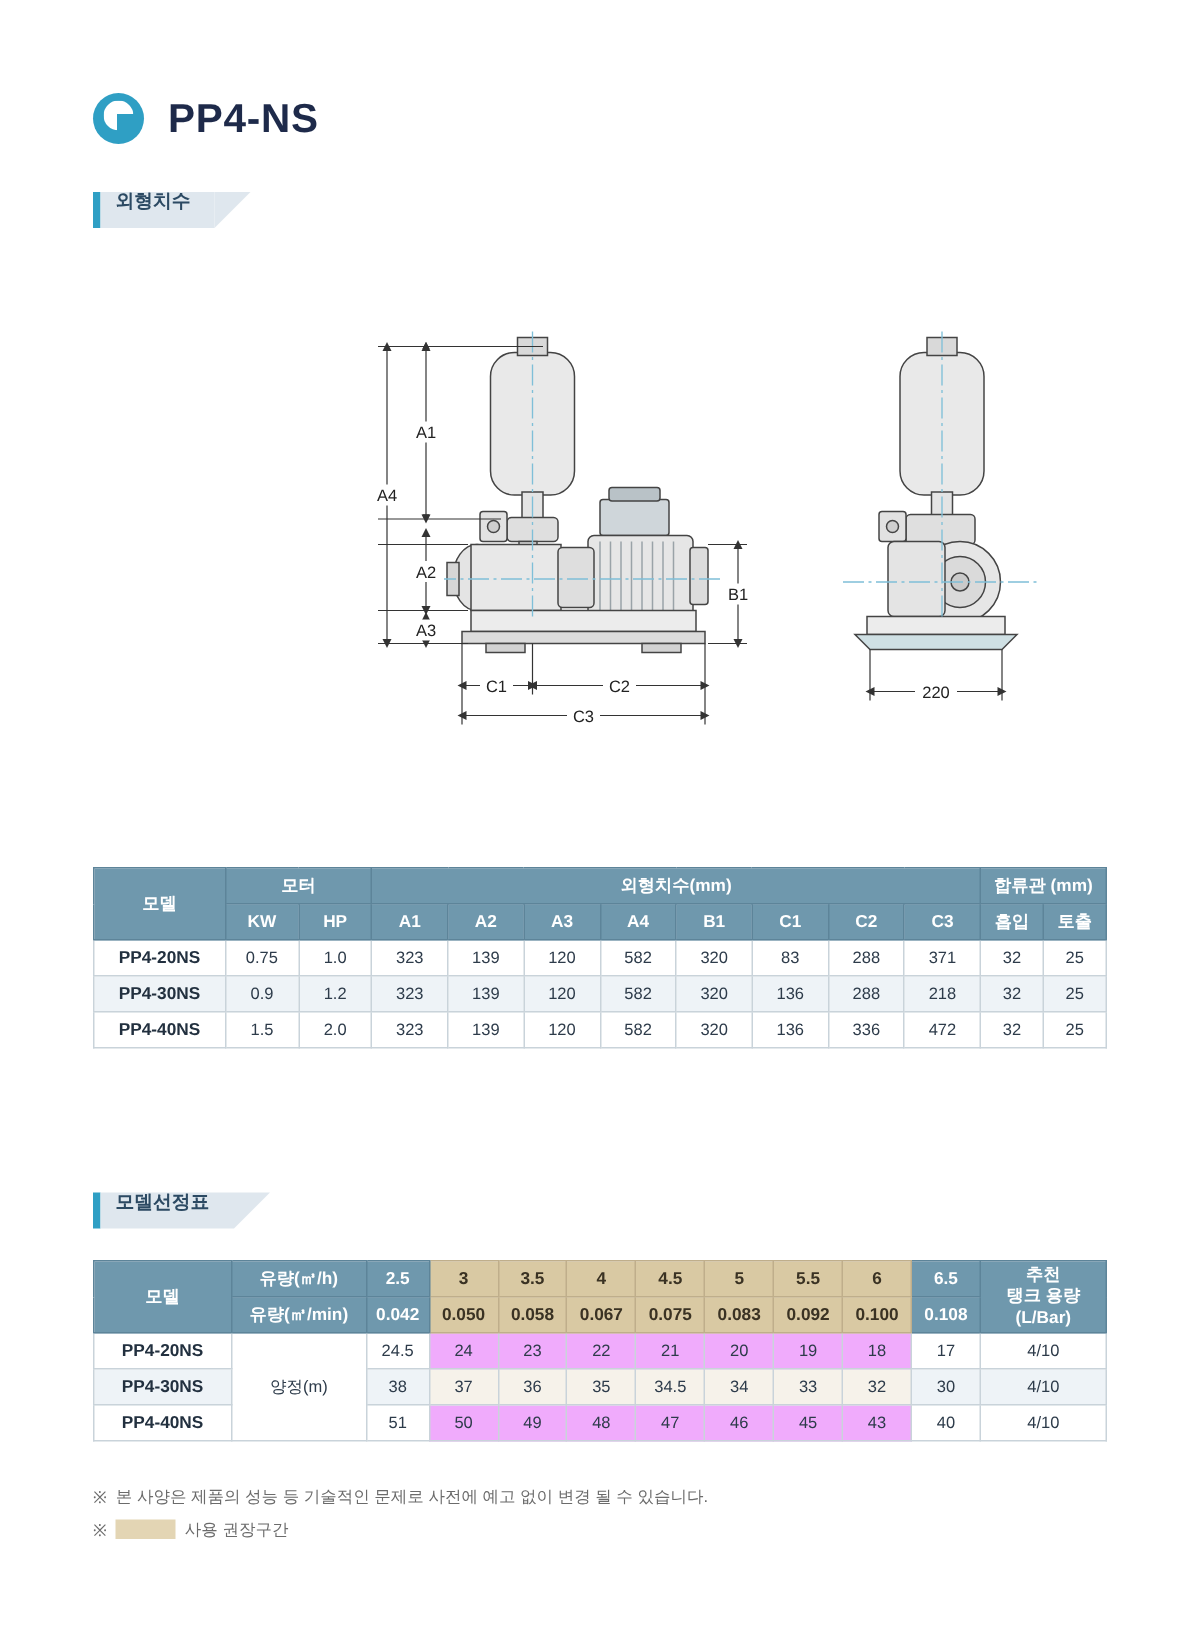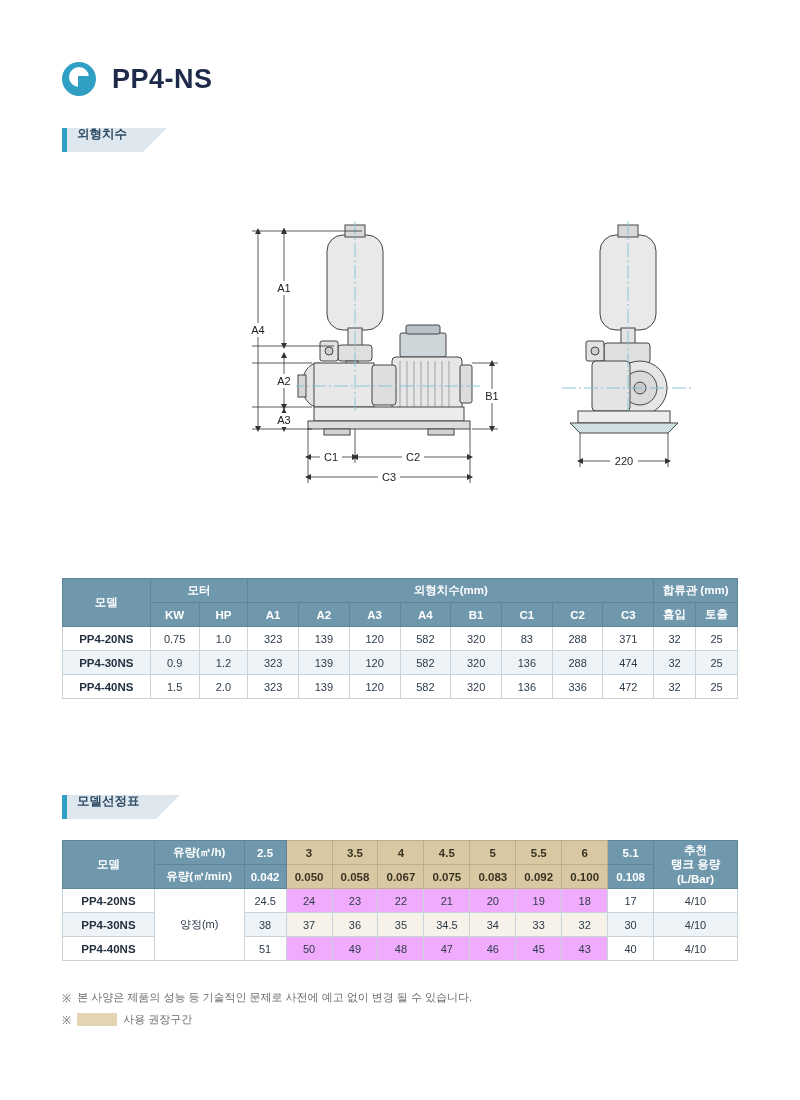--- a/index.html
+++ b/index.html
@@ -343,21 +343,21 @@
           <td class="model">PP4-30NS</td>
           <td>0.9</td>
           <td>1.2</td>
           <td>323</td>
           <td>139</td>
           <td>120</td>
           <td>582</td>
           <td>320</td>
           <td>136</td>
           <td>288</td>
-          <td>474</td>
+          <td>218</td>
           <td>32</td>
           <td>25</td>
         </tr>
         <tr>
           <td class="model">PP4-40NS</td>
           <td>1.5</td>
           <td>2.0</td>
           <td>323</td>
           <td>139</td>
           <td>120</td>
@@ -387,21 +387,21 @@
           <th rowspan="2" style="width:92px;">모델</th>
           <th style="width:90px;margin-top:12px;">유량(㎥/h)</th>
           <th style="width:42px;">2.5</th>
           <th class="hl" style="width:46px;">3</th>
           <th class="hl" style="width:46px;">3.5</th>
           <th class="hl" style="width:46px;">4</th>
           <th class="hl" style="width:46px;">4.5</th>
           <th class="hl" style="width:46px;">5</th>
           <th class="hl" style="width:46px;">5.5</th>
           <th class="hl" style="width:46px;">6</th>
-          <th style="width:46px;">5.1</th>
+          <th style="width:46px;">6.5</th>
           <th rowspan="2" style="width:84px; line-height:1.25;">
             <span>추천</span><br>
             <span>탱크 용량</span><br>
             <span>(L/Bar)</span>
           </th>
         </tr>
         <tr>
           <th>유량(㎥/min)</th>
           <th>0.042</th>
           <th class="hl">0.050</th>

